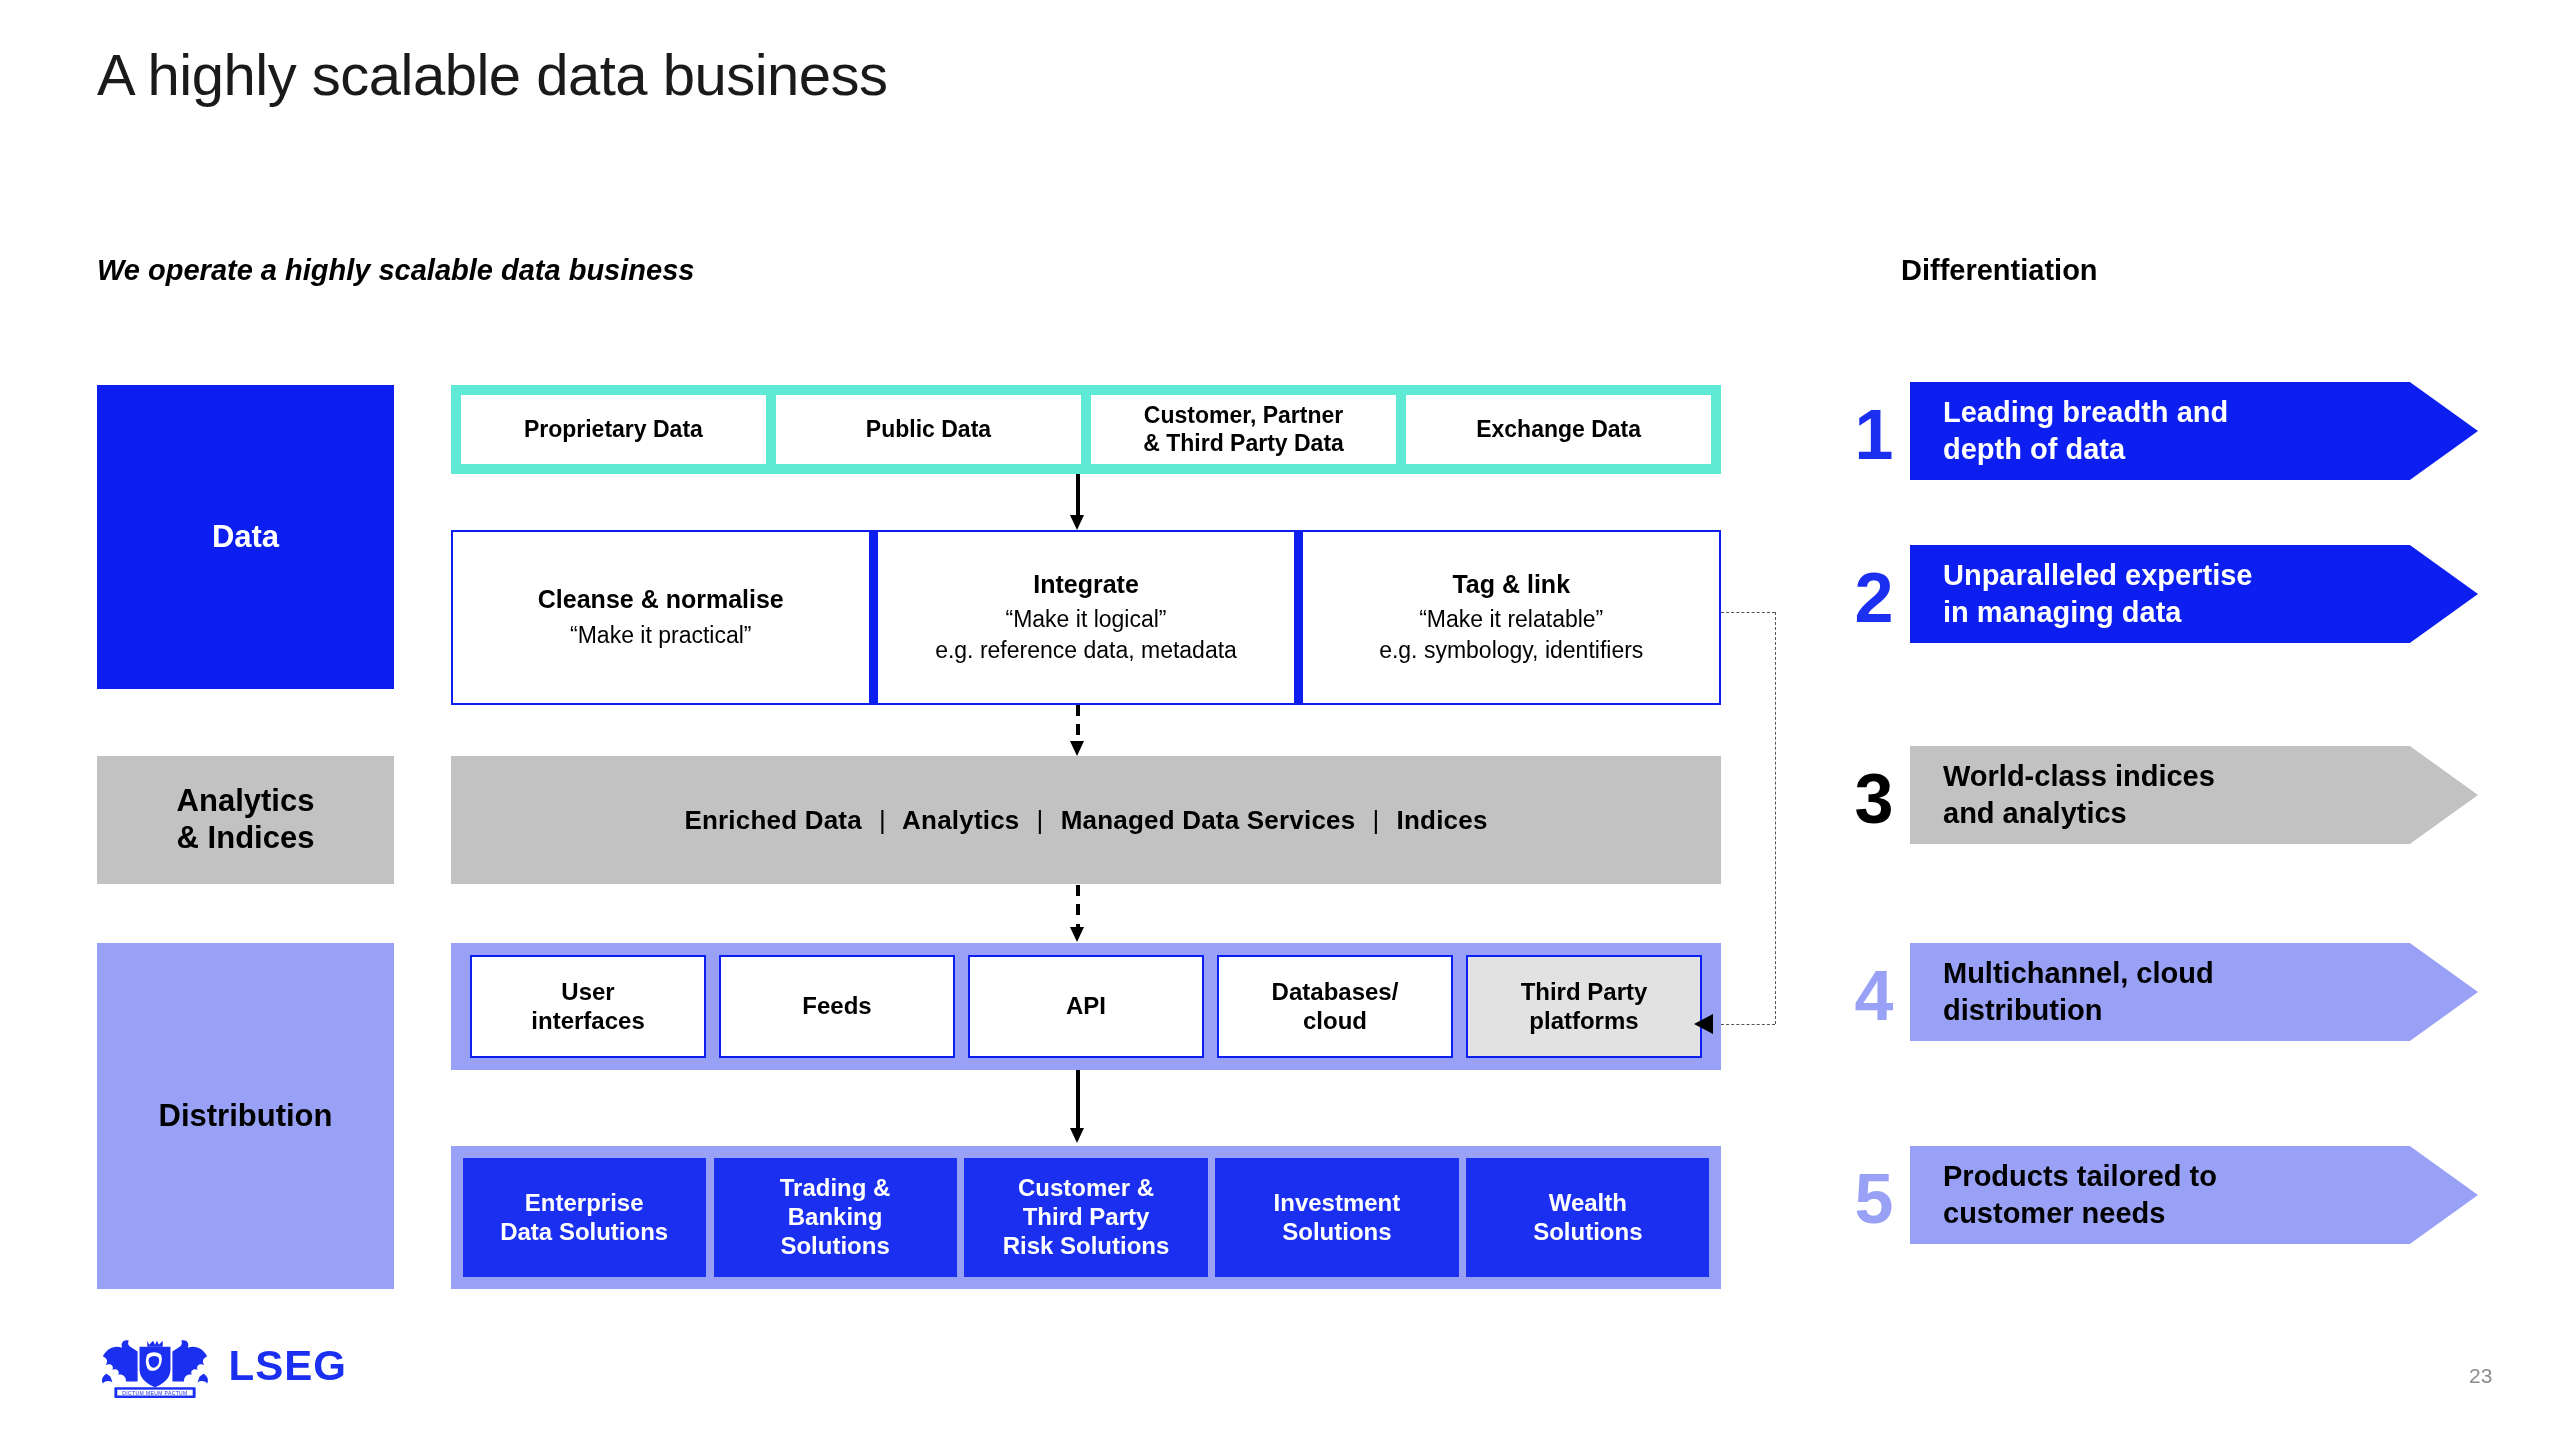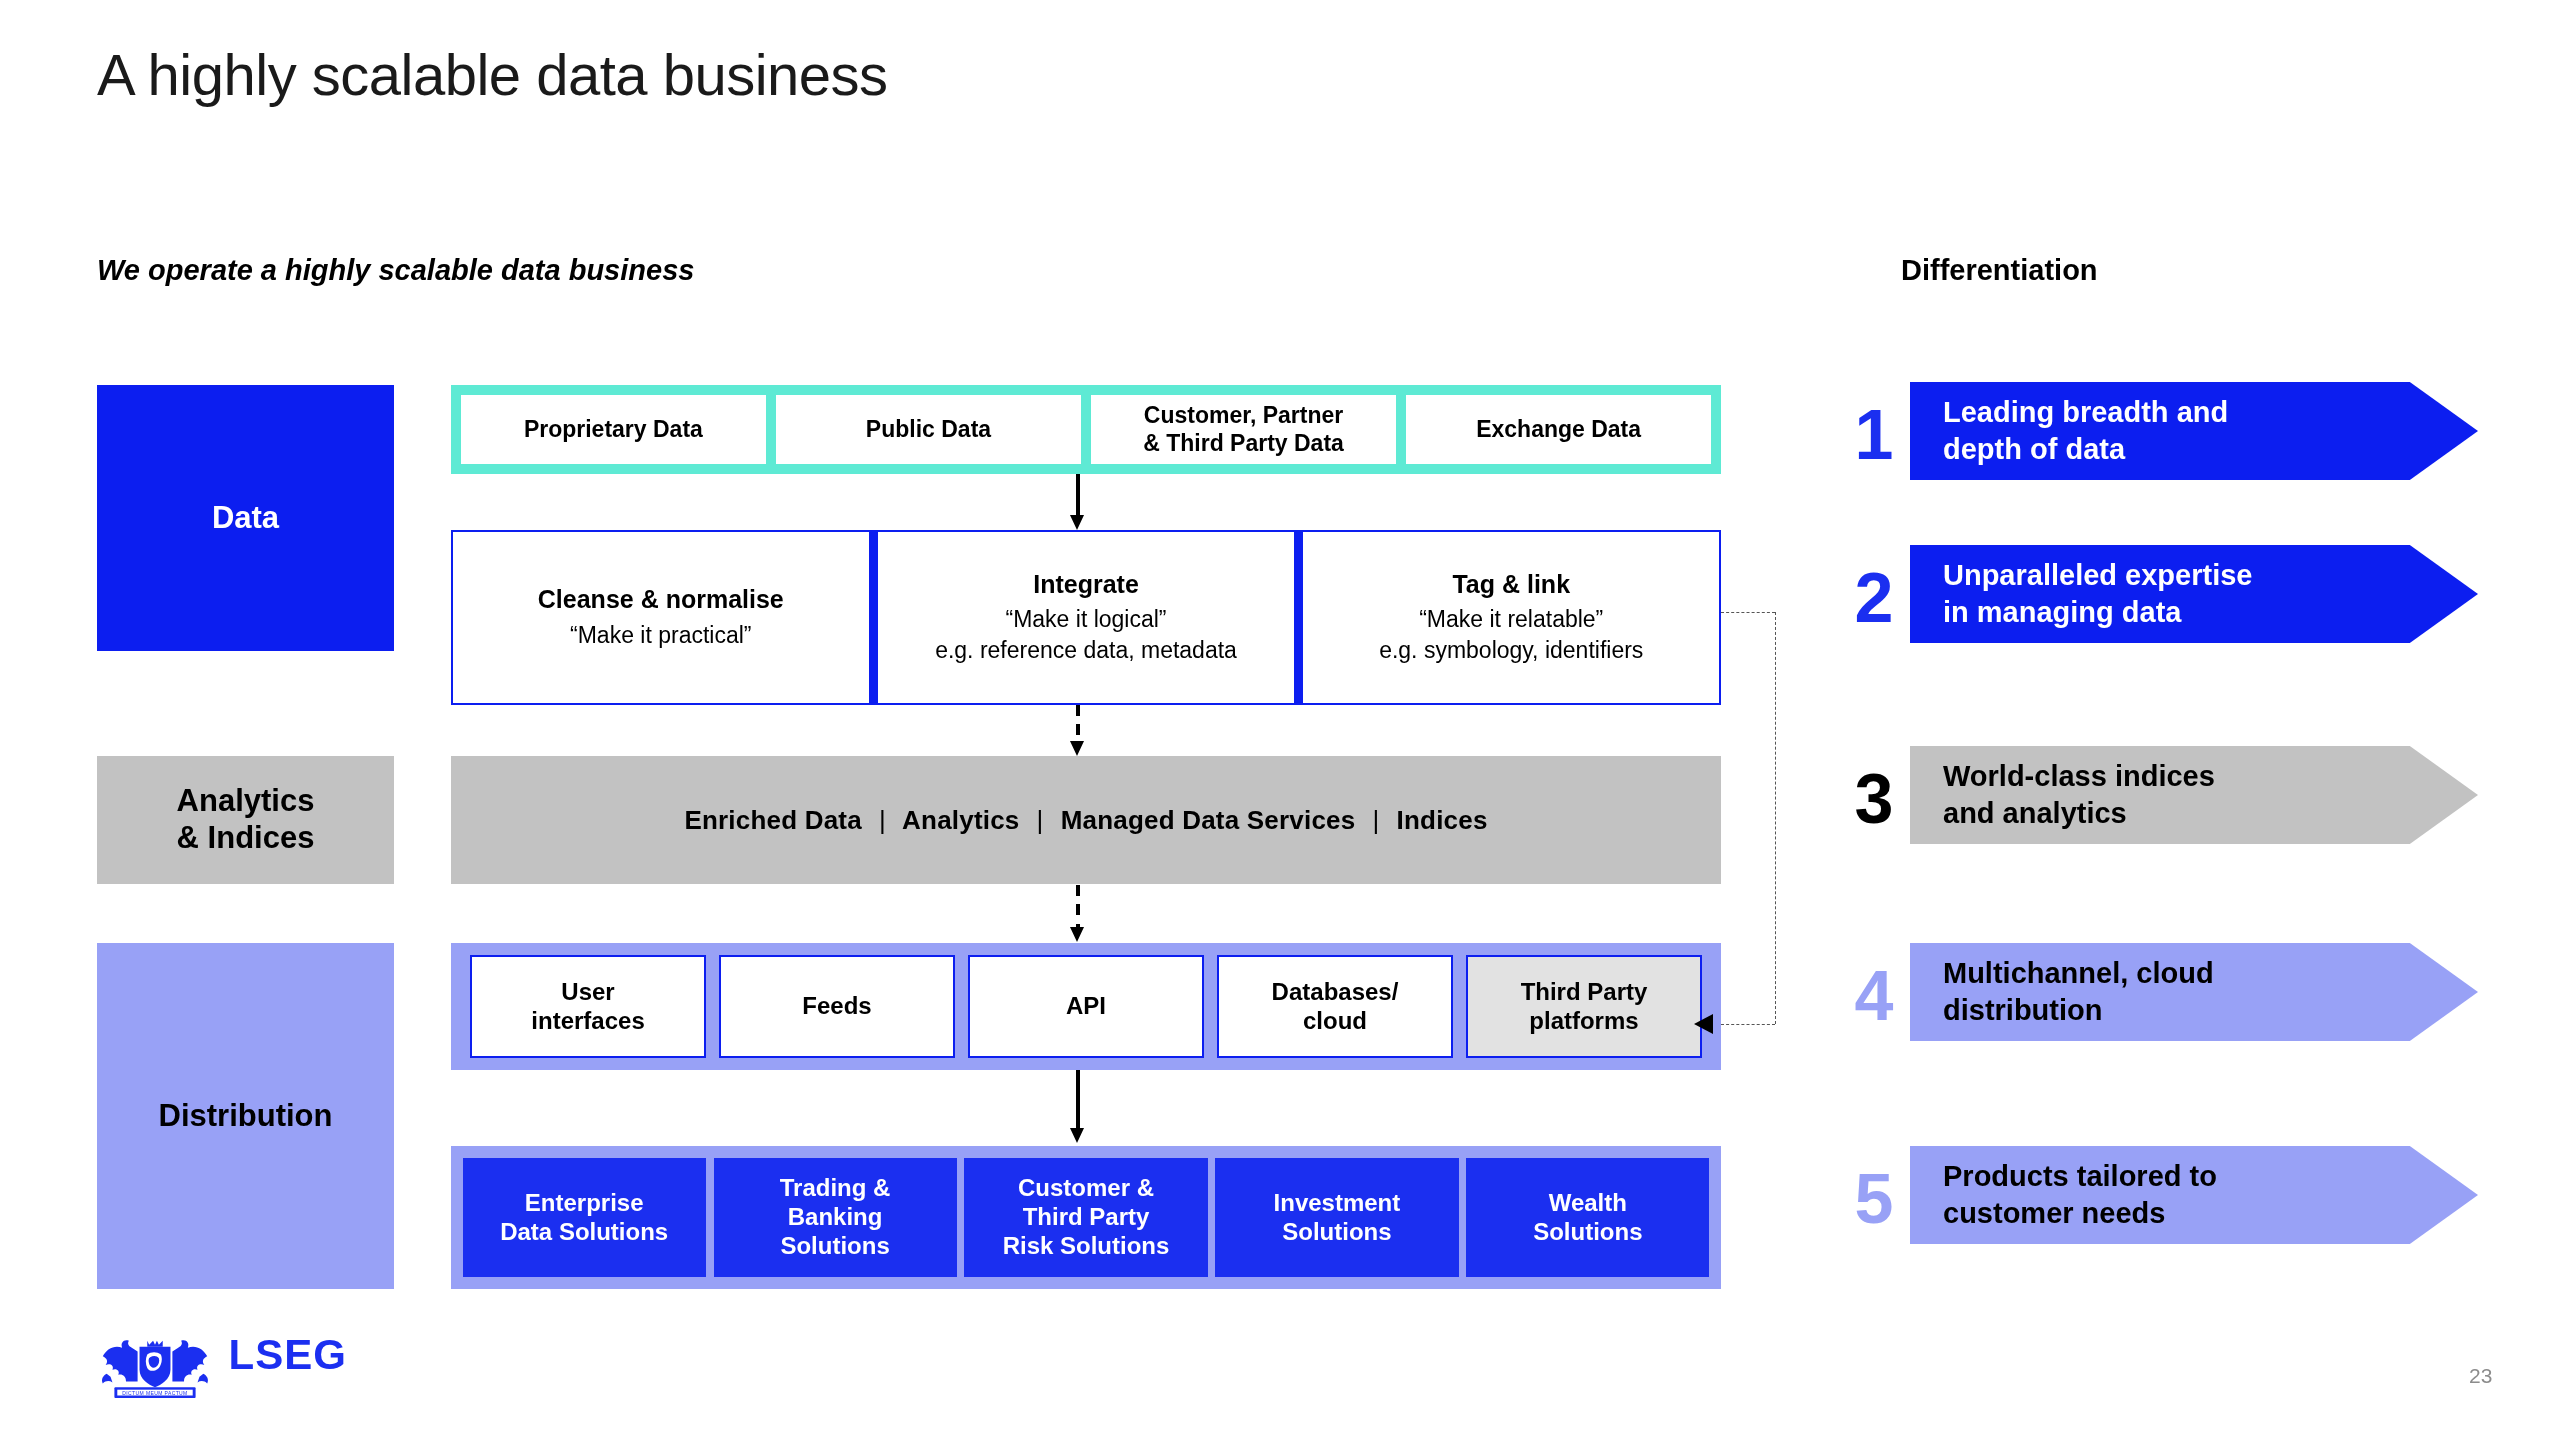--- a/index.html
+++ b/index.html
@@ -27,21 +27,21 @@
     font-size:29px;font-weight:bold;color:#000;white-space:nowrap;
   }
 
   
   .layer-label{
     position:absolute;
     display:flex;align-items:center;justify-content:center;
     text-align:center;font-weight:bold;line-height:1.18;
   }
   #layer-data{
-    left:97px;top:385px;width:297px;height:266px;
+    left:97px;top:385px;width:297px;height:304px;
     background:#0c1ef0;color:#fff;font-size:31px;
   }
   #layer-analytics{
     left:97px;top:756px;width:297px;height:128px;
     background:#c2c2c2;color:#000;font-size:31px;
   }
   #layer-distribution{
     left:97px;top:943px;width:297px;height:346px;
     background:#98a1f6;color:#000;font-size:31px;
   }
@@ -135,21 +135,21 @@
   }
   .diff-arrow{
     position:absolute;left:70px;top:0;width:568px;height:98px;
     display:flex;align-items:center;
     padding-left:33px;box-sizing:border-box;
     font-size:29px;font-weight:bold;line-height:1.28;
     clip-path:polygon(0 0, 88% 0, 100% 50%, 88% 100%, 0 100%);
   }
 
   
-  #logo{position:absolute;left:97px;top:1331px;display:flex;align-items:flex-start;gap:15.5px;}
+  #logo{position:absolute;left:97px;top:1331px;display:flex;align-items:center;gap:15.5px;}
   #logo-text{font-size:42px;font-weight:bold;color:#1b2ff0;letter-spacing:1px;}
   #page-number{
     position:absolute;left:2469px;top:1364px;
     font-size:21px;color:#8c8c8c;
   }
 </style>
 </head>
 <body>
 
 <div class="slide">

